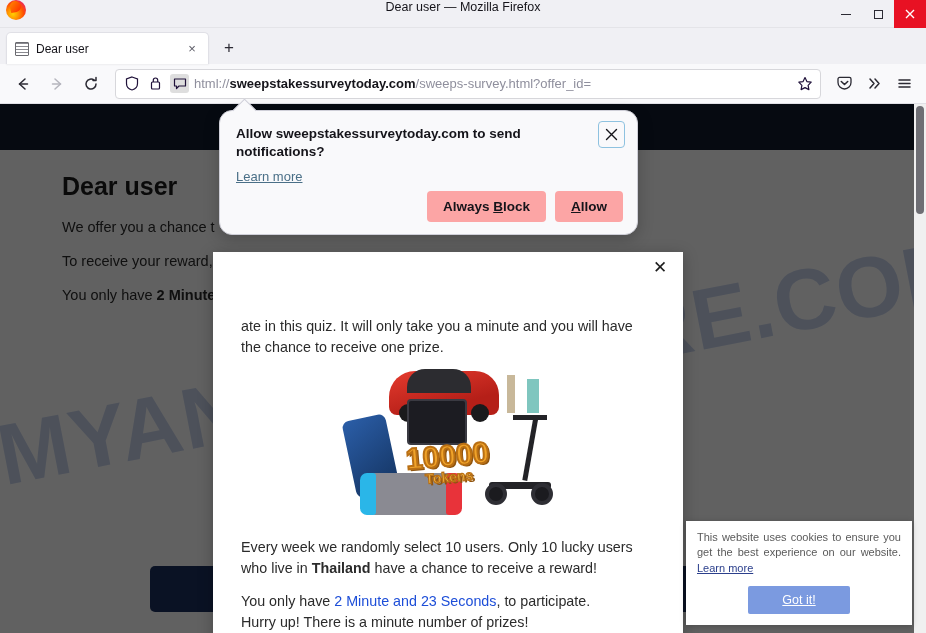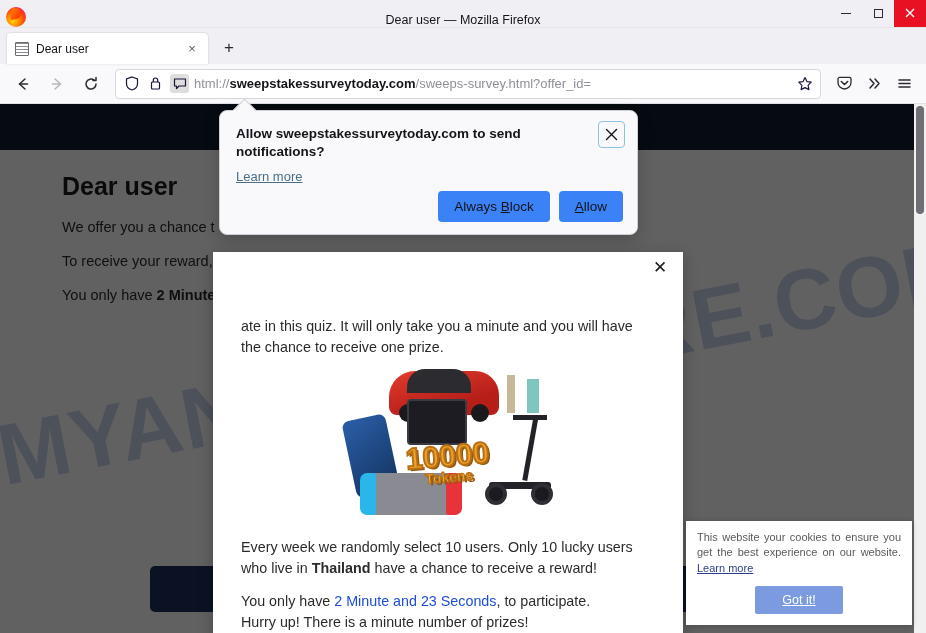--- a/index.html
+++ b/index.html
@@ -17,21 +17,21 @@
     width: 926px; height: 633px;
     background: #f9f9fb;
     overflow: hidden;
   }
 
   #titlebar {
     position: relative;
     height: 28px;
     background: #f0f0f4;
     border-bottom: 1px solid #e4e4e8;
-    display: flex; align-items: flex-end;
+    display: flex; align-items: flex-start;
   }
   #ff-logo {
     width: 20px; height: 20px; margin-left: 6px;
     border-radius: 50%;
     background: radial-gradient(circle at 35% 70%, #ffd000 0%, #ff9500 28%, #ff4f00 55%, #e31587 90%);
     flex: 0 0 auto;
     position: relative;
   }
   #ff-logo::after {
     content:''; position:absolute; left:4px; top:1px; width:11px; height:11px;
@@ -241,40 +241,40 @@
   }
   #cookie-text {
     font-size: 11px; color: #5a5a5a; line-height: 1.35; text-align: justify;
     font-family: "Liberation Sans", sans-serif;
   }
   #cookie-learn {
     display: inline-block; font-size: 11px; color: #2b3f8c; text-decoration: underline;
     margin-top: 1px;
   }
   #cookie-btn {
-    display: block; margin: 10px auto 0; width: 88px; height: 28px;
+    display: block; margin: 10px auto 0; width: 102px; height: 28px;
     background: #7b9ae0; color: #fff; border: none; border-radius: 2px;
     font-size: 12.5px; text-decoration: underline;
     font-family: "Liberation Sans", sans-serif;
   }
 
   
   #scrollbar {
     position: absolute; right: 0; top: 0; width: 12px; height: 529px;
     background: #f0f0f0; z-index: 6;
   }
   #scroll-thumb {
     position: absolute; right: 2px; top: 2px; width: 8px; height: 108px;
     background: #6e6e74; border-radius: 4px;
   }
 
   
   #doorhanger {
     position: absolute; left: 219px; top: 110px; width: 419px; height: 125px;
-    background: #f9f9fb; border: 1px solid #cfcfd8; border-radius: 8px;
+    background: #f9f9fb; border: 1px solid #cfcfd8; border-radius: 13px;
     box-shadow: 0 4px 16px rgba(0,0,0,.22); z-index: 60;
   }
   #doorhanger::before {
     content: ''; position: absolute; left: 16px; top: -9px;
     width: 16px; height: 16px; background: #f9f9fb;
     border-left: 1px solid #cfcfd8; border-top: 1px solid #cfcfd8;
     transform: rotate(45deg);
   }
   #dh-body { position: relative; padding: 14px 16px 0; }
   #dh-title {
@@ -288,22 +288,22 @@
   #dh-x {
     position: absolute; right: 12px; top: 10px; width: 27px; height: 27px;
     border: 1px solid #8ec2e0; border-radius: 4px; background: #f9f9fb;
     display: flex; align-items: center; justify-content: center;
     color: #15141a; font-size: 17px; line-height: 1;
   }
   #dh-actions {
     position: absolute; right: 14px; bottom: 12px; display: flex; gap: 9px;
   }
   .dh-btn {
-    background: #3b82f6; border: none; border-radius: 4px;
-    padding: 8px 16px; font-size: 13.5px; font-weight: 400; color: #15141a;
+    background: #fca5a5; border: none; border-radius: 4px;
+    padding: 8px 16px; font-size: 13.5px; font-weight: 700; color: #15141a;
     font-family: "Liberation Sans", sans-serif;
   }
   .dh-btn u { text-decoration: underline; }
 
   svg { display: block; }
 </style>
 </head>
 <body>
 
 <div id="window">
@@ -450,21 +450,21 @@
 
         <p class="m-p">
           <span>You only have </span><span class="hot">2 Minute and 23 Seconds</span><span>, to participate.</span><br>
           <span>Hurry up! There is a minute number of prizes!</span>
         </p>
 
       </div>
     </div>
 
     <div id="cookie-notice">
-      <div id="cookie-text"><span>This website your cookies to ensure you get the best experience on our website.</span>
+      <div id="cookie-text"><span>This website uses cookies to ensure you get the best experience on our website.</span>
         <a id="cookie-learn">Learn more</a>
       </div>
       <button id="cookie-btn">Got it!</button>
     </div>
 
     <div id="scrollbar">
       <div id="scroll-thumb"></div>
     </div>
   </div>
 

